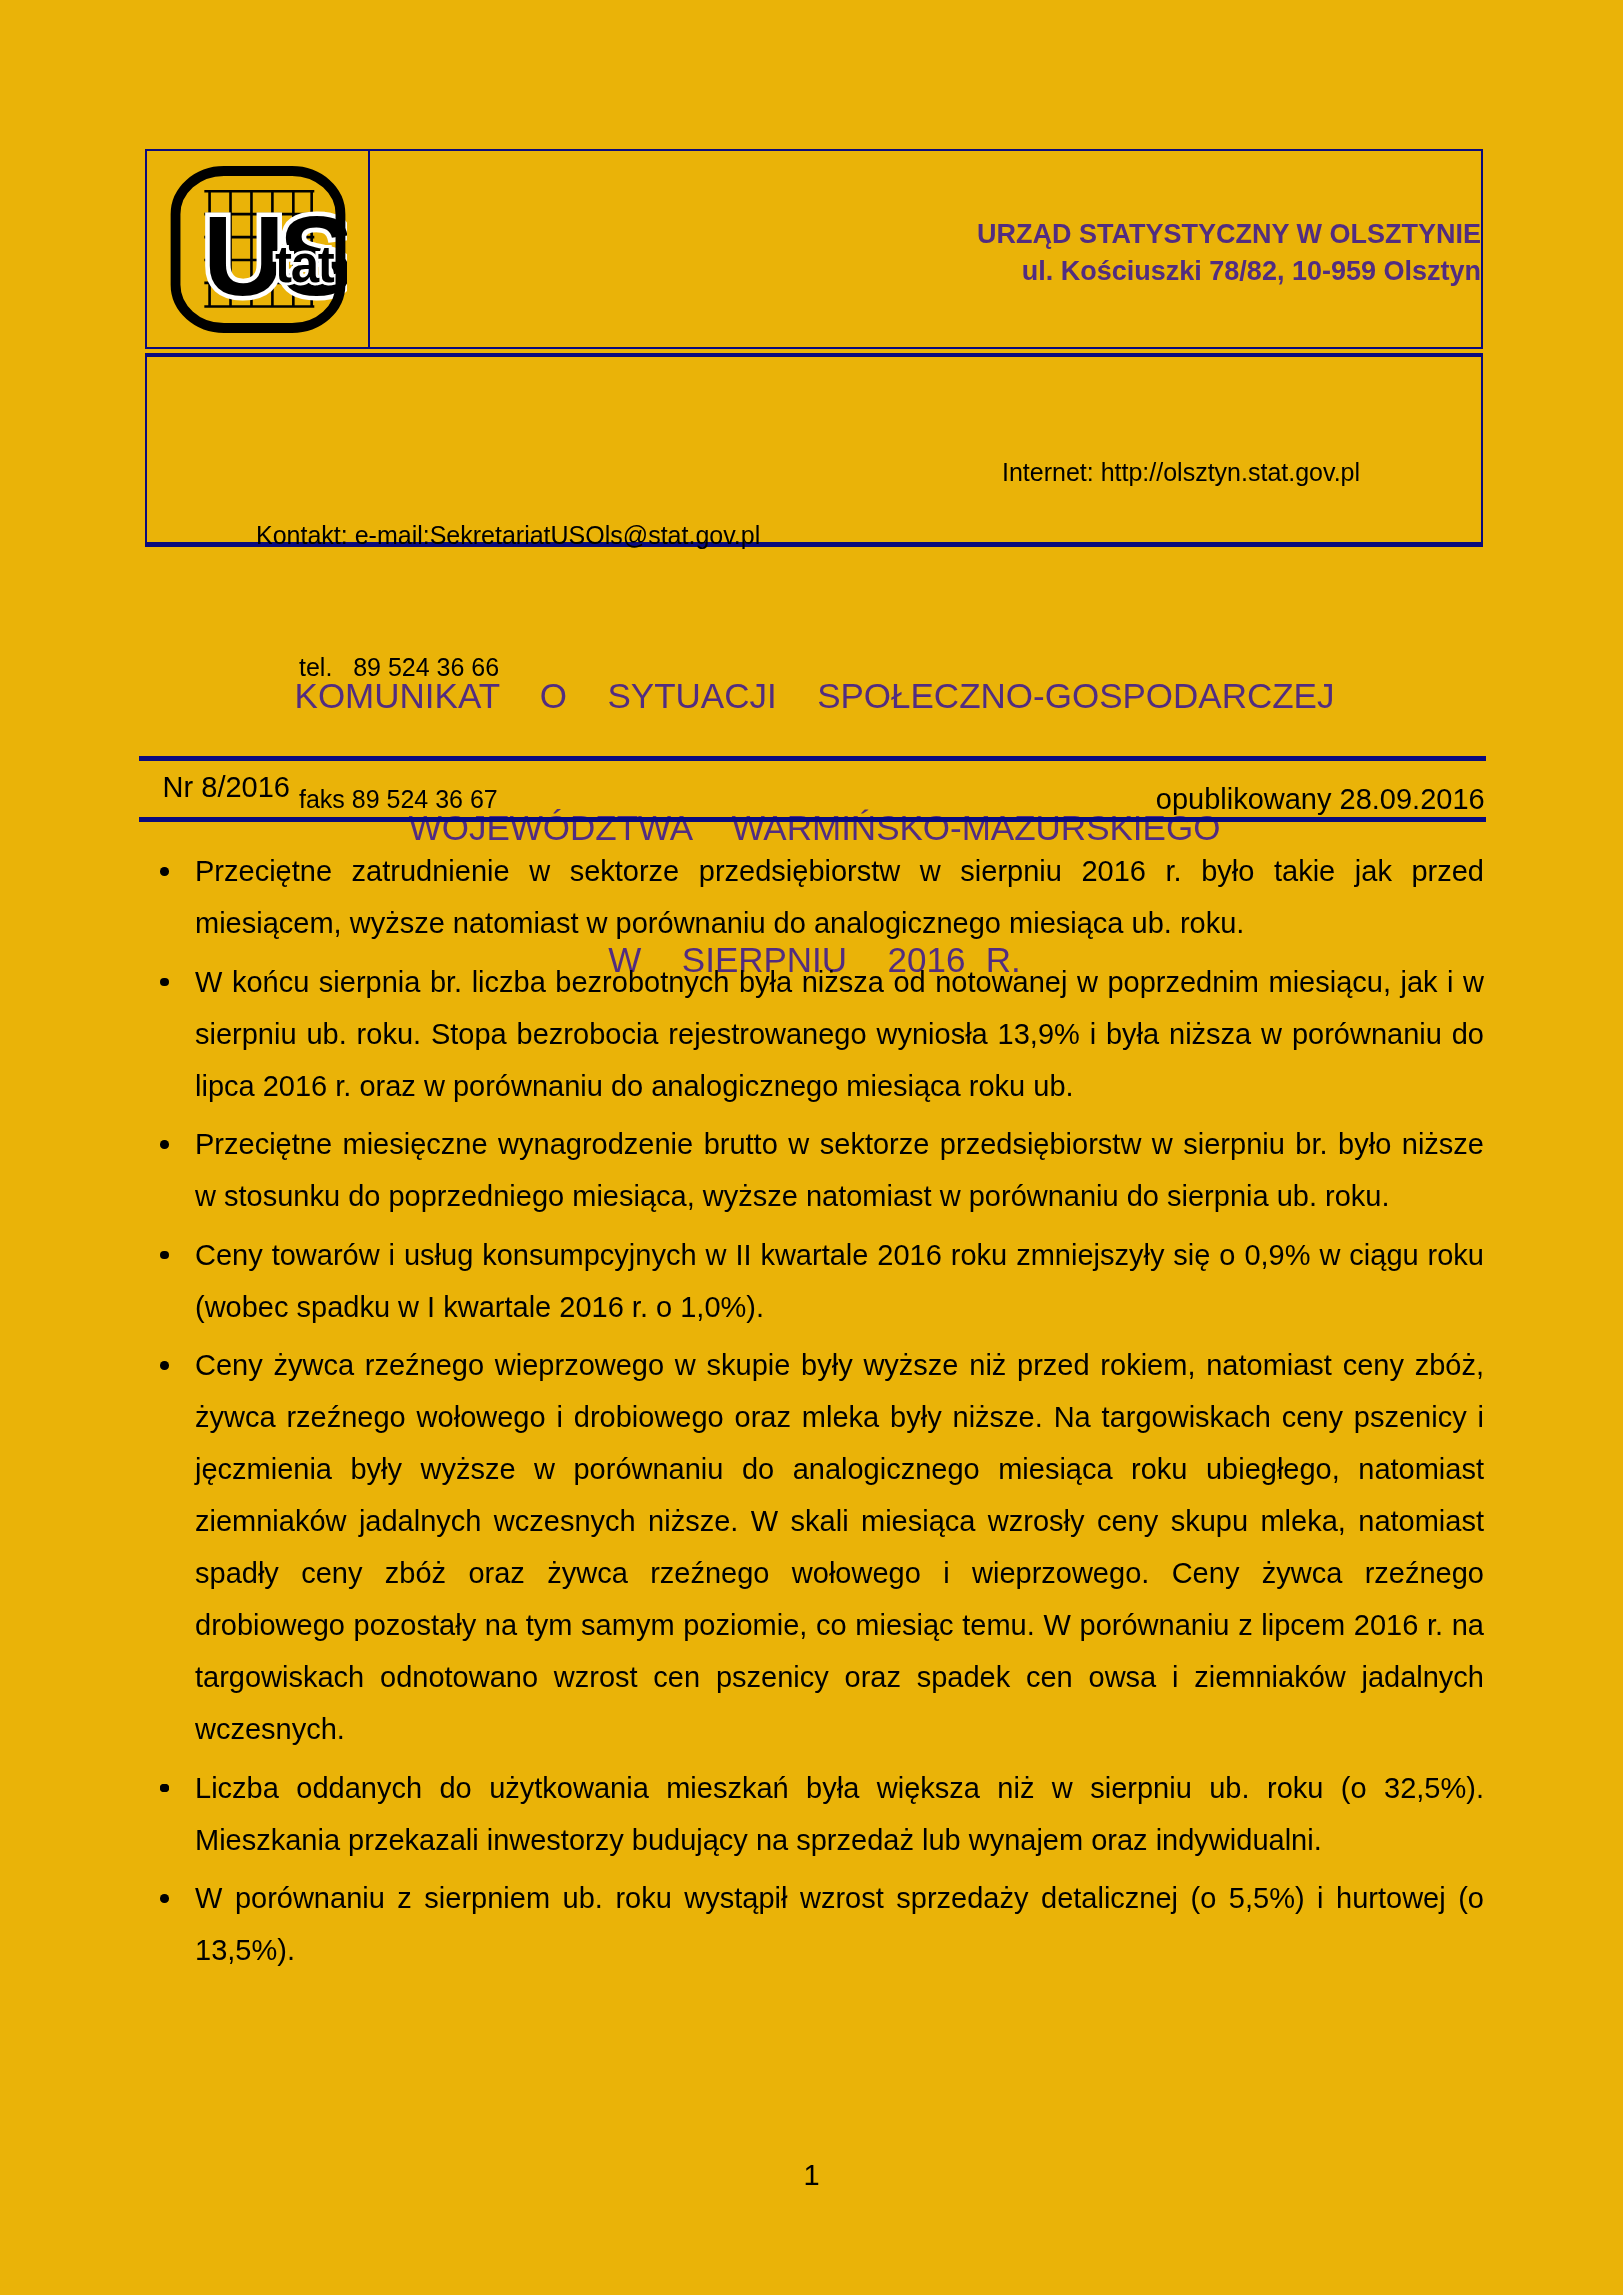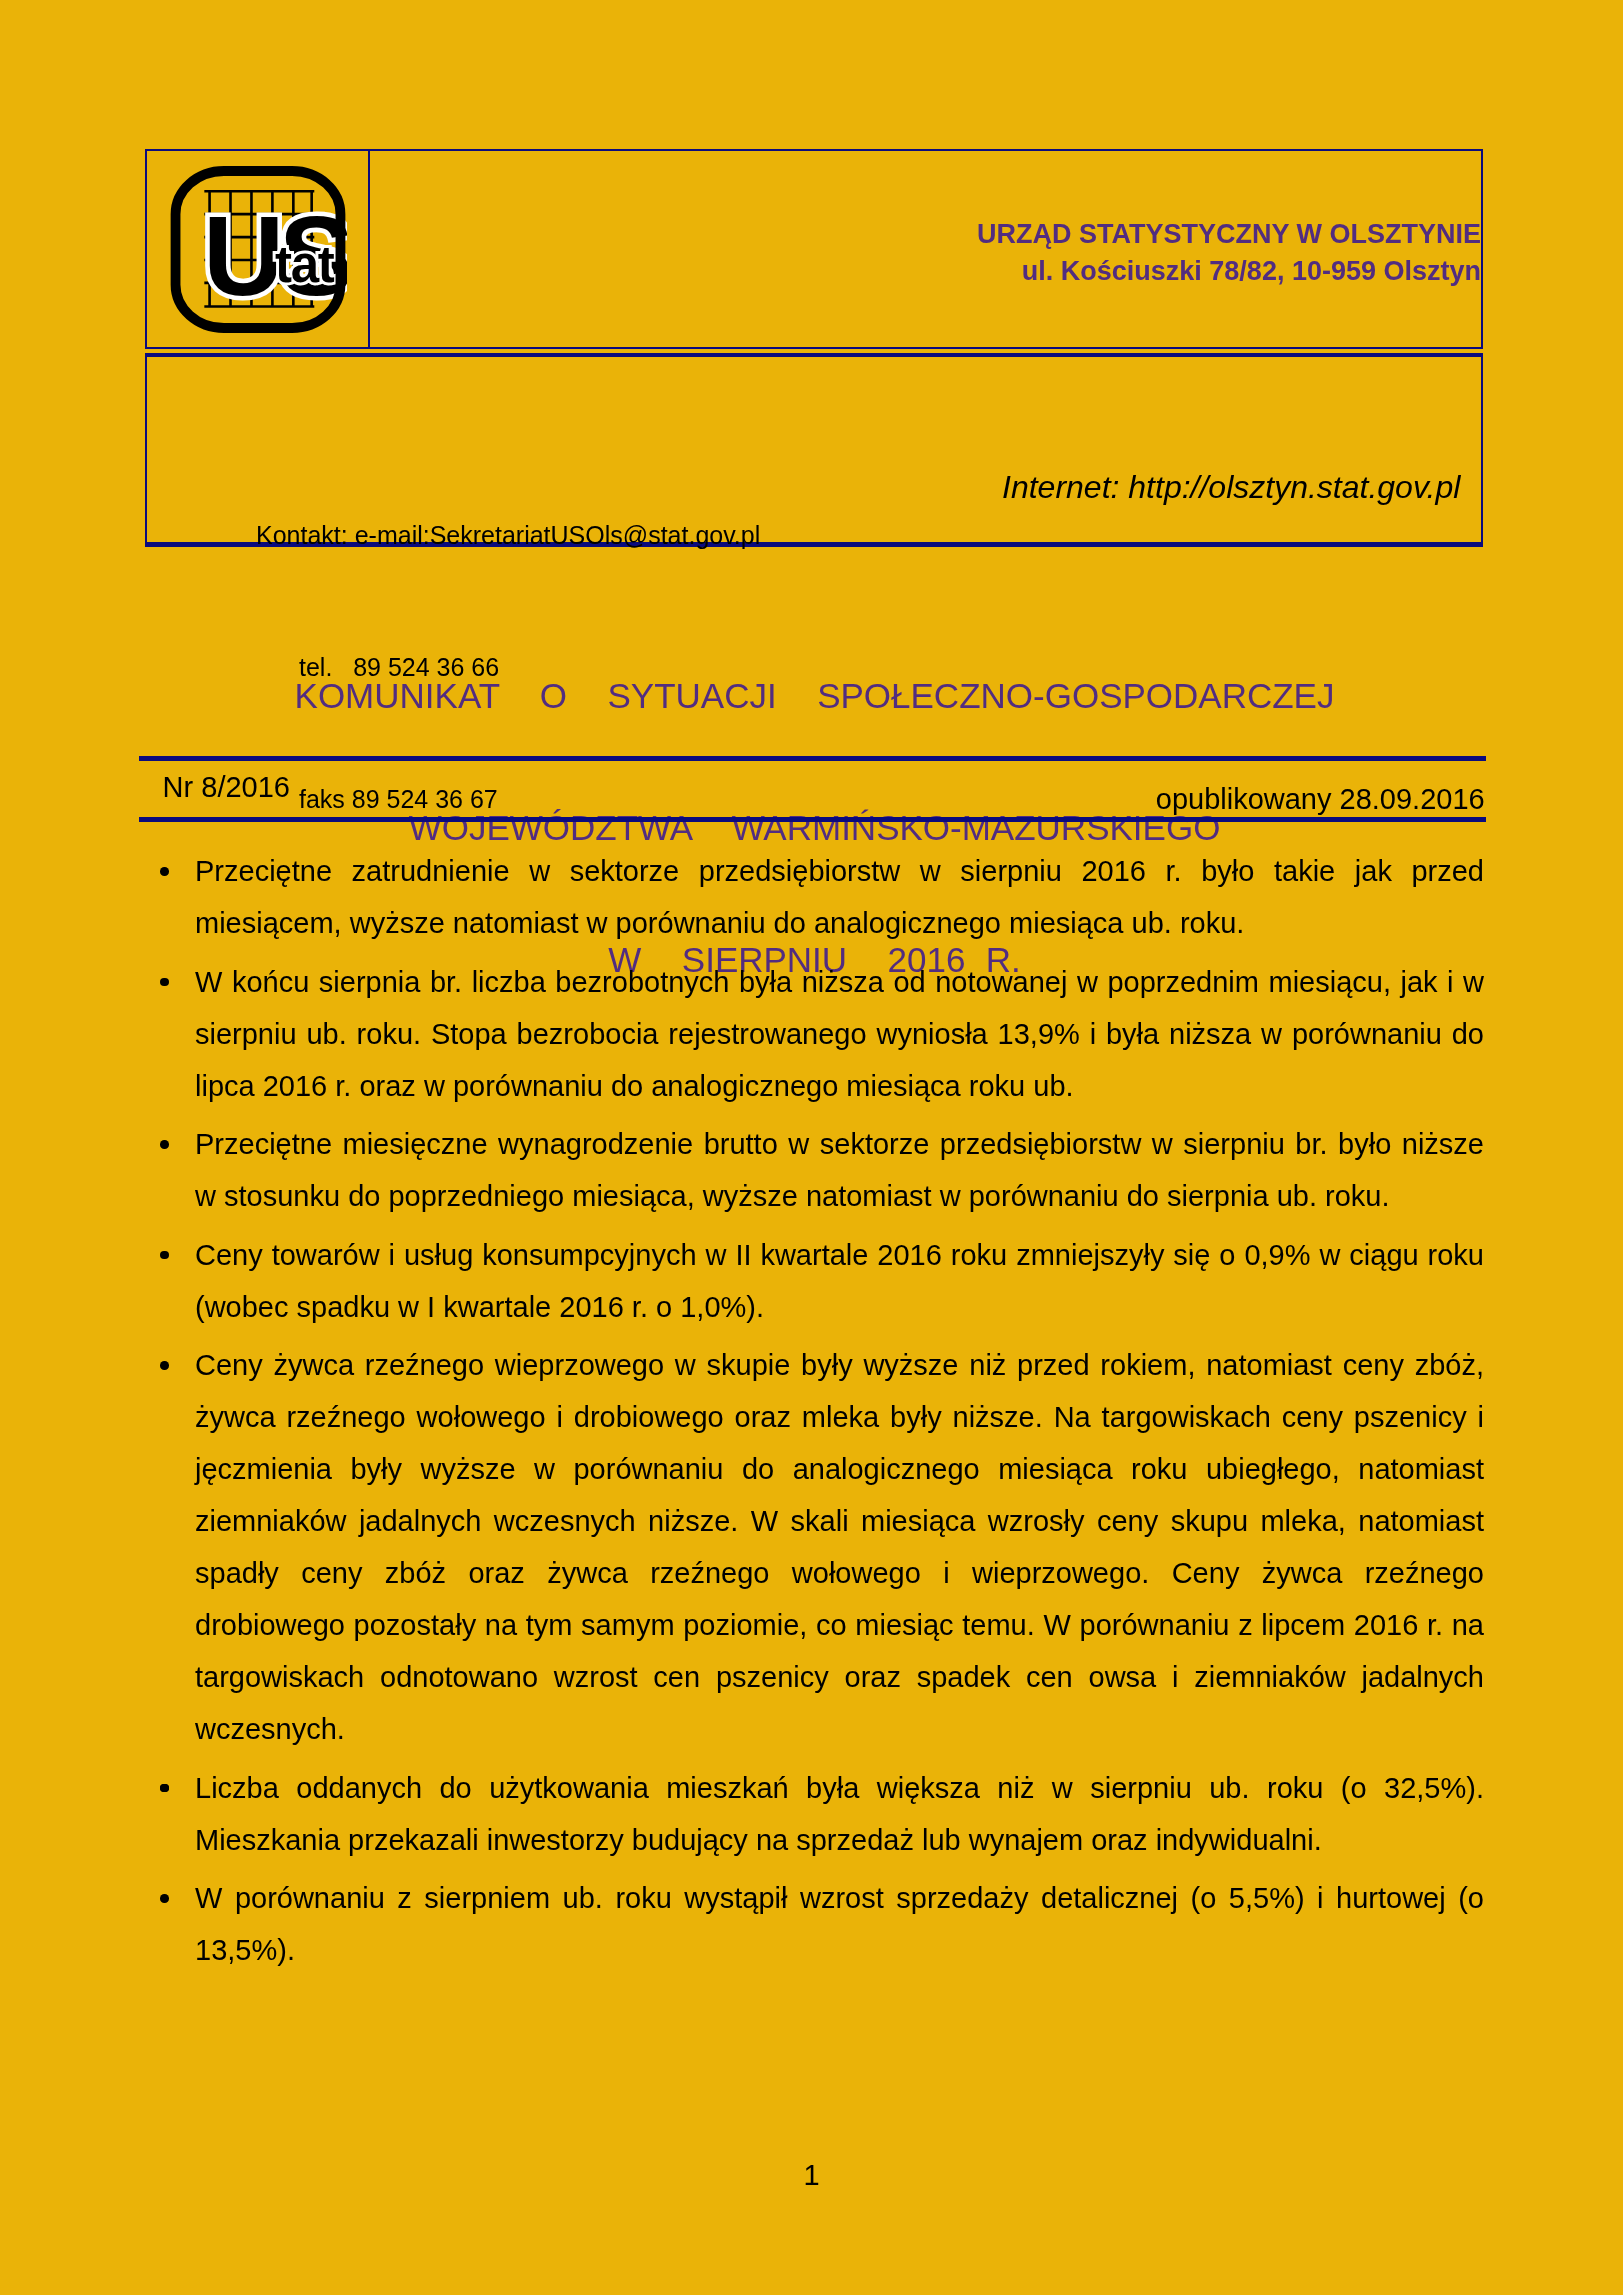--- a/index.html
+++ b/index.html
@@ -58,24 +58,23 @@
   .contact-block {
     position: absolute;
     left: 109px; top: 68px;
     font-size: 25px;
     line-height: 44px;
     white-space: pre;
   }
   .contact-indent { padding-left: 43px; }
   .internet-line {
     position: absolute;
-    left: 855px; top: 112px;
-    font-size: 32px;
-    white-space: pre;
-    font-style: italic;
+    left: 855px; top: 101px;
+    font-size: 25px;
+    white-space: pre;
   }
 
   
   .doc-title {
     position: absolute;
     left: 145px; top: 586px;
     width: 1339px;
     text-align: center;
     color: #522d80;
     font-weight: normal;

